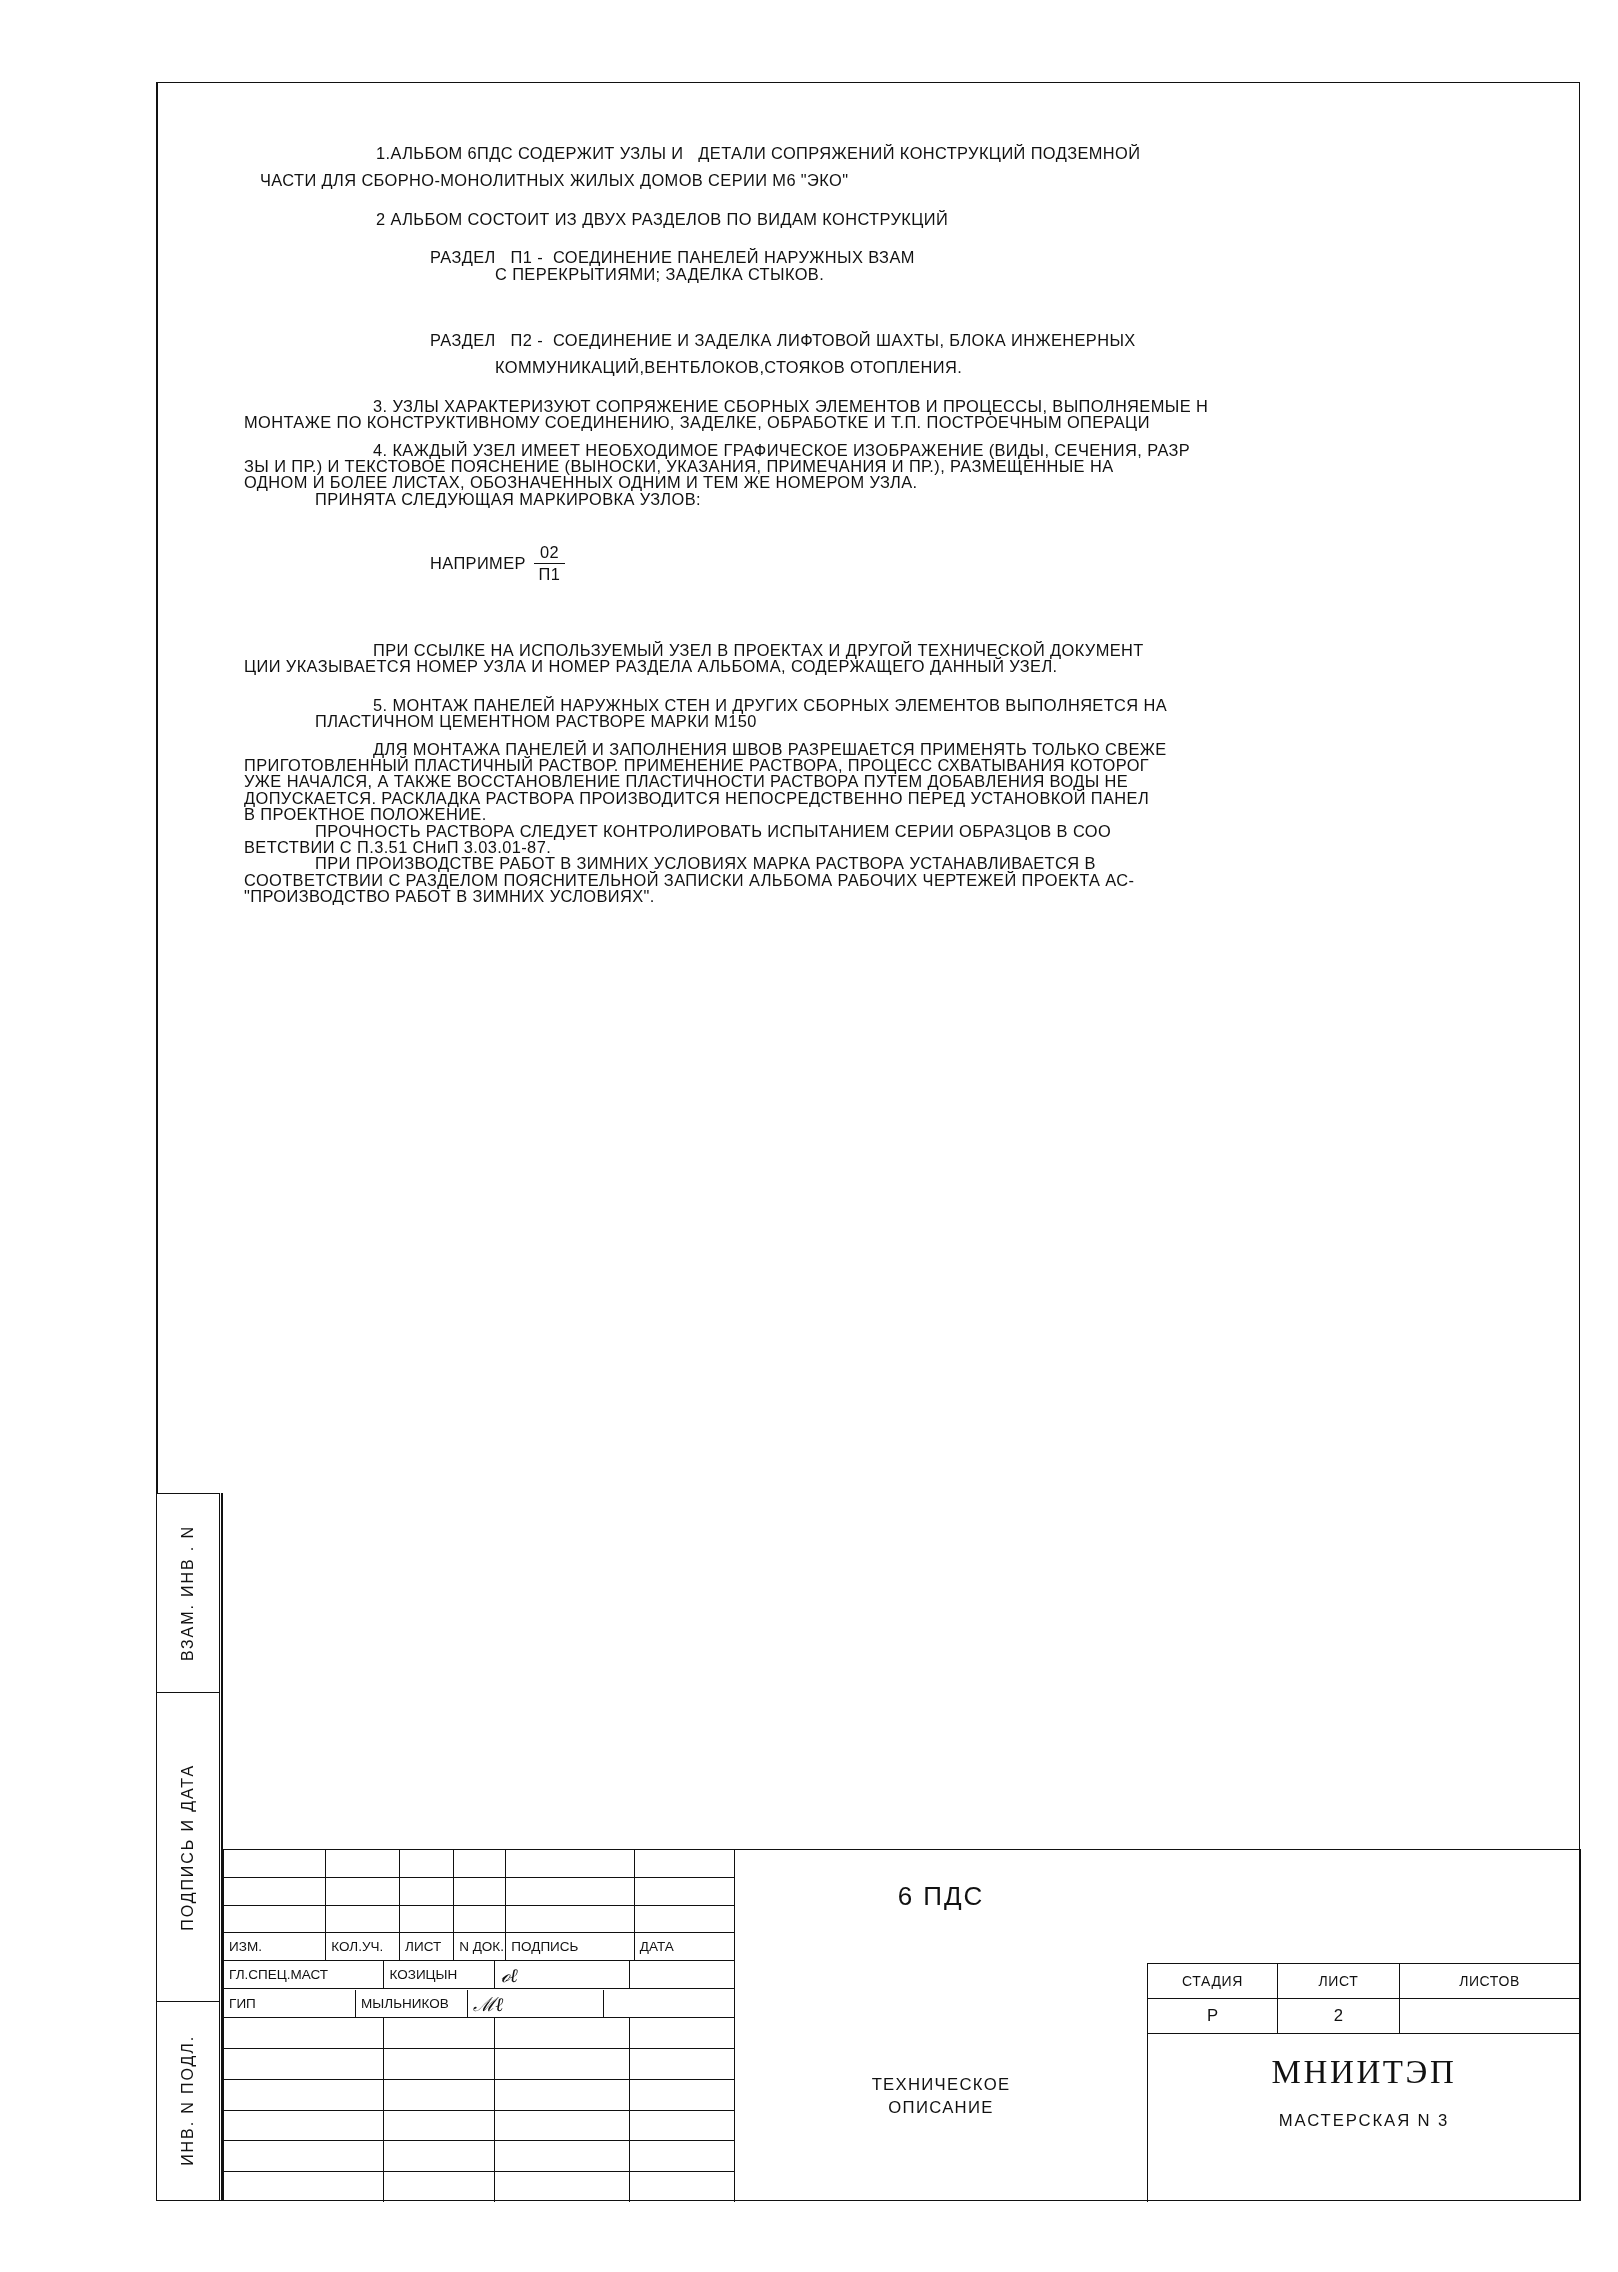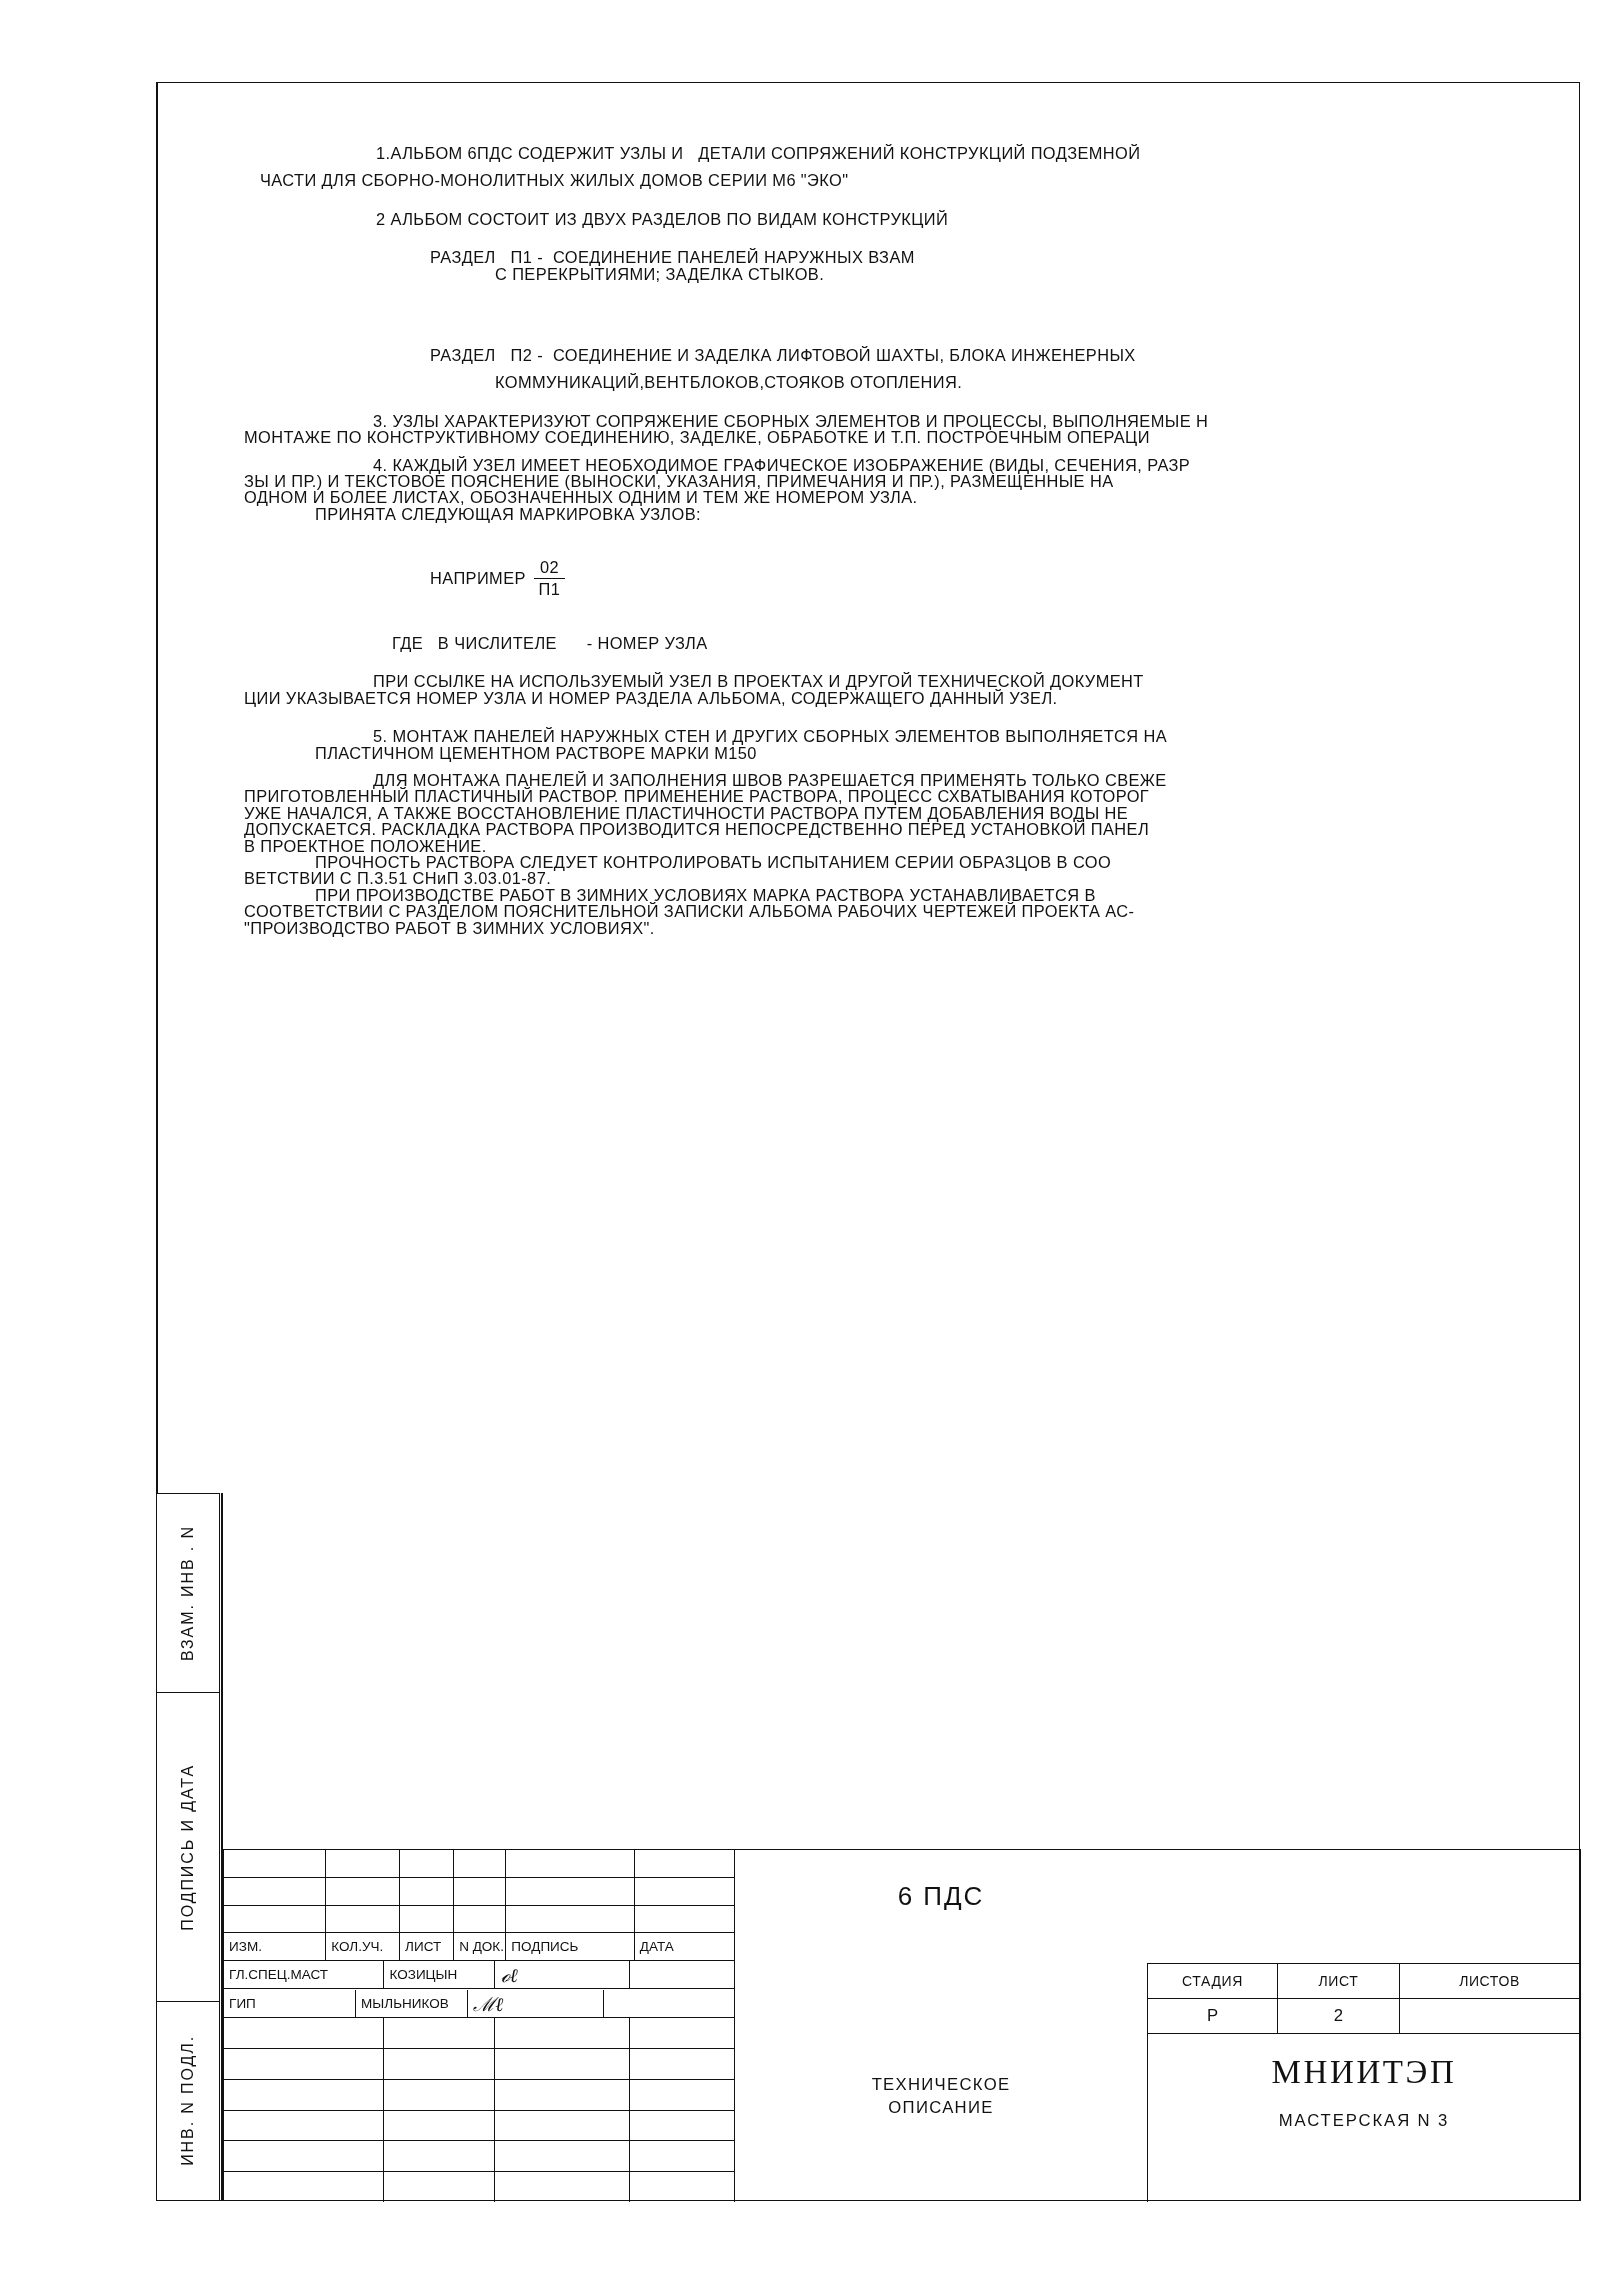--- a/index.html
+++ b/index.html
@@ -314,21 +314,21 @@
     <p class="line" style="padding-left:16px;">ЧАСТИ ДЛЯ СБОРНО-МОНОЛИТНЫХ ЖИЛЫХ ДОМОВ СЕРИИ М6 "ЭКО"</p>
 
     <div class="p-gap-md"></div>
     <p class="line" style="padding-left:132px;">2 АЛЬБОМ СОСТОИТ ИЗ ДВУХ РАЗДЕЛОВ ПО ВИДАМ КОНСТРУКЦИЙ</p>
 
     <div class="p-gap-md"></div>
     <p class="line" style="padding-left:186px;">РАЗДЕЛ   П1 -  СОЕДИНЕНИЕ ПАНЕЛЕЙ НАРУЖНЫХ ВЗАМ</p>
     <p class="line" style="padding-left:251px;">С ПЕРЕКРЫТИЯМИ; ЗАДЕЛКА СТЫКОВ.</p>
 
     <div class="p-gap-xl"></div>
-    <p class="line" style="padding-left:186px;margin-top:15px;">РАЗДЕЛ   П2 -  СОЕДИНЕНИЕ И ЗАДЕЛКА ЛИФТОВОЙ ШАХТЫ, БЛОКА ИНЖЕНЕРНЫХ</p>
+    <p class="line" style="padding-left:186px;">РАЗДЕЛ   П2 -  СОЕДИНЕНИЕ И ЗАДЕЛКА ЛИФТОВОЙ ШАХТЫ, БЛОКА ИНЖЕНЕРНЫХ</p>
     <div class="p-gap-sm"></div>
     <p class="line" style="padding-left:251px;">КОММУНИКАЦИЙ,ВЕНТБЛОКОВ,СТОЯКОВ ОТОПЛЕНИЯ.</p>
 
     <div class="p-gap-md"></div>
     <p class="line" style="padding-left:129px;">3. УЗЛЫ ХАРАКТЕРИЗУЮТ СОПРЯЖЕНИЕ СБОРНЫХ ЭЛЕМЕНТОВ И ПРОЦЕССЫ, ВЫПОЛНЯЕМЫЕ Н</p>
     <p class="line" style="padding-left:0px;">МОНТАЖЕ ПО КОНСТРУКТИВНОМУ СОЕДИНЕНИЮ, ЗАДЕЛКЕ, ОБРАБОТКЕ И Т.П. ПОСТРОЕЧНЫМ ОПЕРАЦИ</p>
 
     <div class="p-gap-sm"></div>
     <p class="line" style="padding-left:129px;">4. КАЖДЫЙ УЗЕЛ ИМЕЕТ НЕОБХОДИМОЕ ГРАФИЧЕСКОЕ ИЗОБРАЖЕНИЕ (ВИДЫ, СЕЧЕНИЯ, РАЗР</p>
     <p class="line" style="padding-left:0px;">ЗЫ И ПР.) И ТЕКСТОВОЕ ПОЯСНЕНИЕ (ВЫНОСКИ, УКАЗАНИЯ, ПРИМЕЧАНИЯ И ПР.), РАЗМЕЩЕННЫЕ НА</p>
@@ -338,21 +338,20 @@
     <div class="p-gap-lg"></div>
     <div class="frac-row" style="padding-left:186px;text-align:center;">
       <span>НАПРИМЕР</span>
       <span class="frac">
         <span class="num">02</span>
         <span class="den">П1</span>
       </span>
     </div>
 
     <div class="p-gap-lg"></div>
-    <p class="line" style="padding-left:148px;">ГДЕ   В ЧИСЛИТЕЛЕ      - НОМЕР УЗЛА</p>
 
     <div class="p-gap-md"></div>
     <p class="line" style="padding-left:129px;">ПРИ ССЫЛКЕ НА ИСПОЛЬЗУЕМЫЙ УЗЕЛ В ПРОЕКТАХ И ДРУГОЙ ТЕХНИЧЕСКОЙ ДОКУМЕНТ</p>
     <p class="line" style="padding-left:0px;">ЦИИ УКАЗЫВАЕТСЯ НОМЕР УЗЛА И НОМЕР РАЗДЕЛА АЛЬБОМА, СОДЕРЖАЩЕГО ДАННЫЙ УЗЕЛ.</p>
 
     <div class="p-gap-md"></div>
     <p class="line" style="padding-left:129px;">5. МОНТАЖ ПАНЕЛЕЙ НАРУЖНЫХ СТЕН И ДРУГИХ СБОРНЫХ ЭЛЕМЕНТОВ ВЫПОЛНЯЕТСЯ НА</p>
     <p class="line" style="padding-left:71px;">ПЛАСТИЧНОМ ЦЕМЕНТНОМ РАСТВОРЕ МАРКИ М150</p>
 
     <div class="p-gap-sm"></div>

